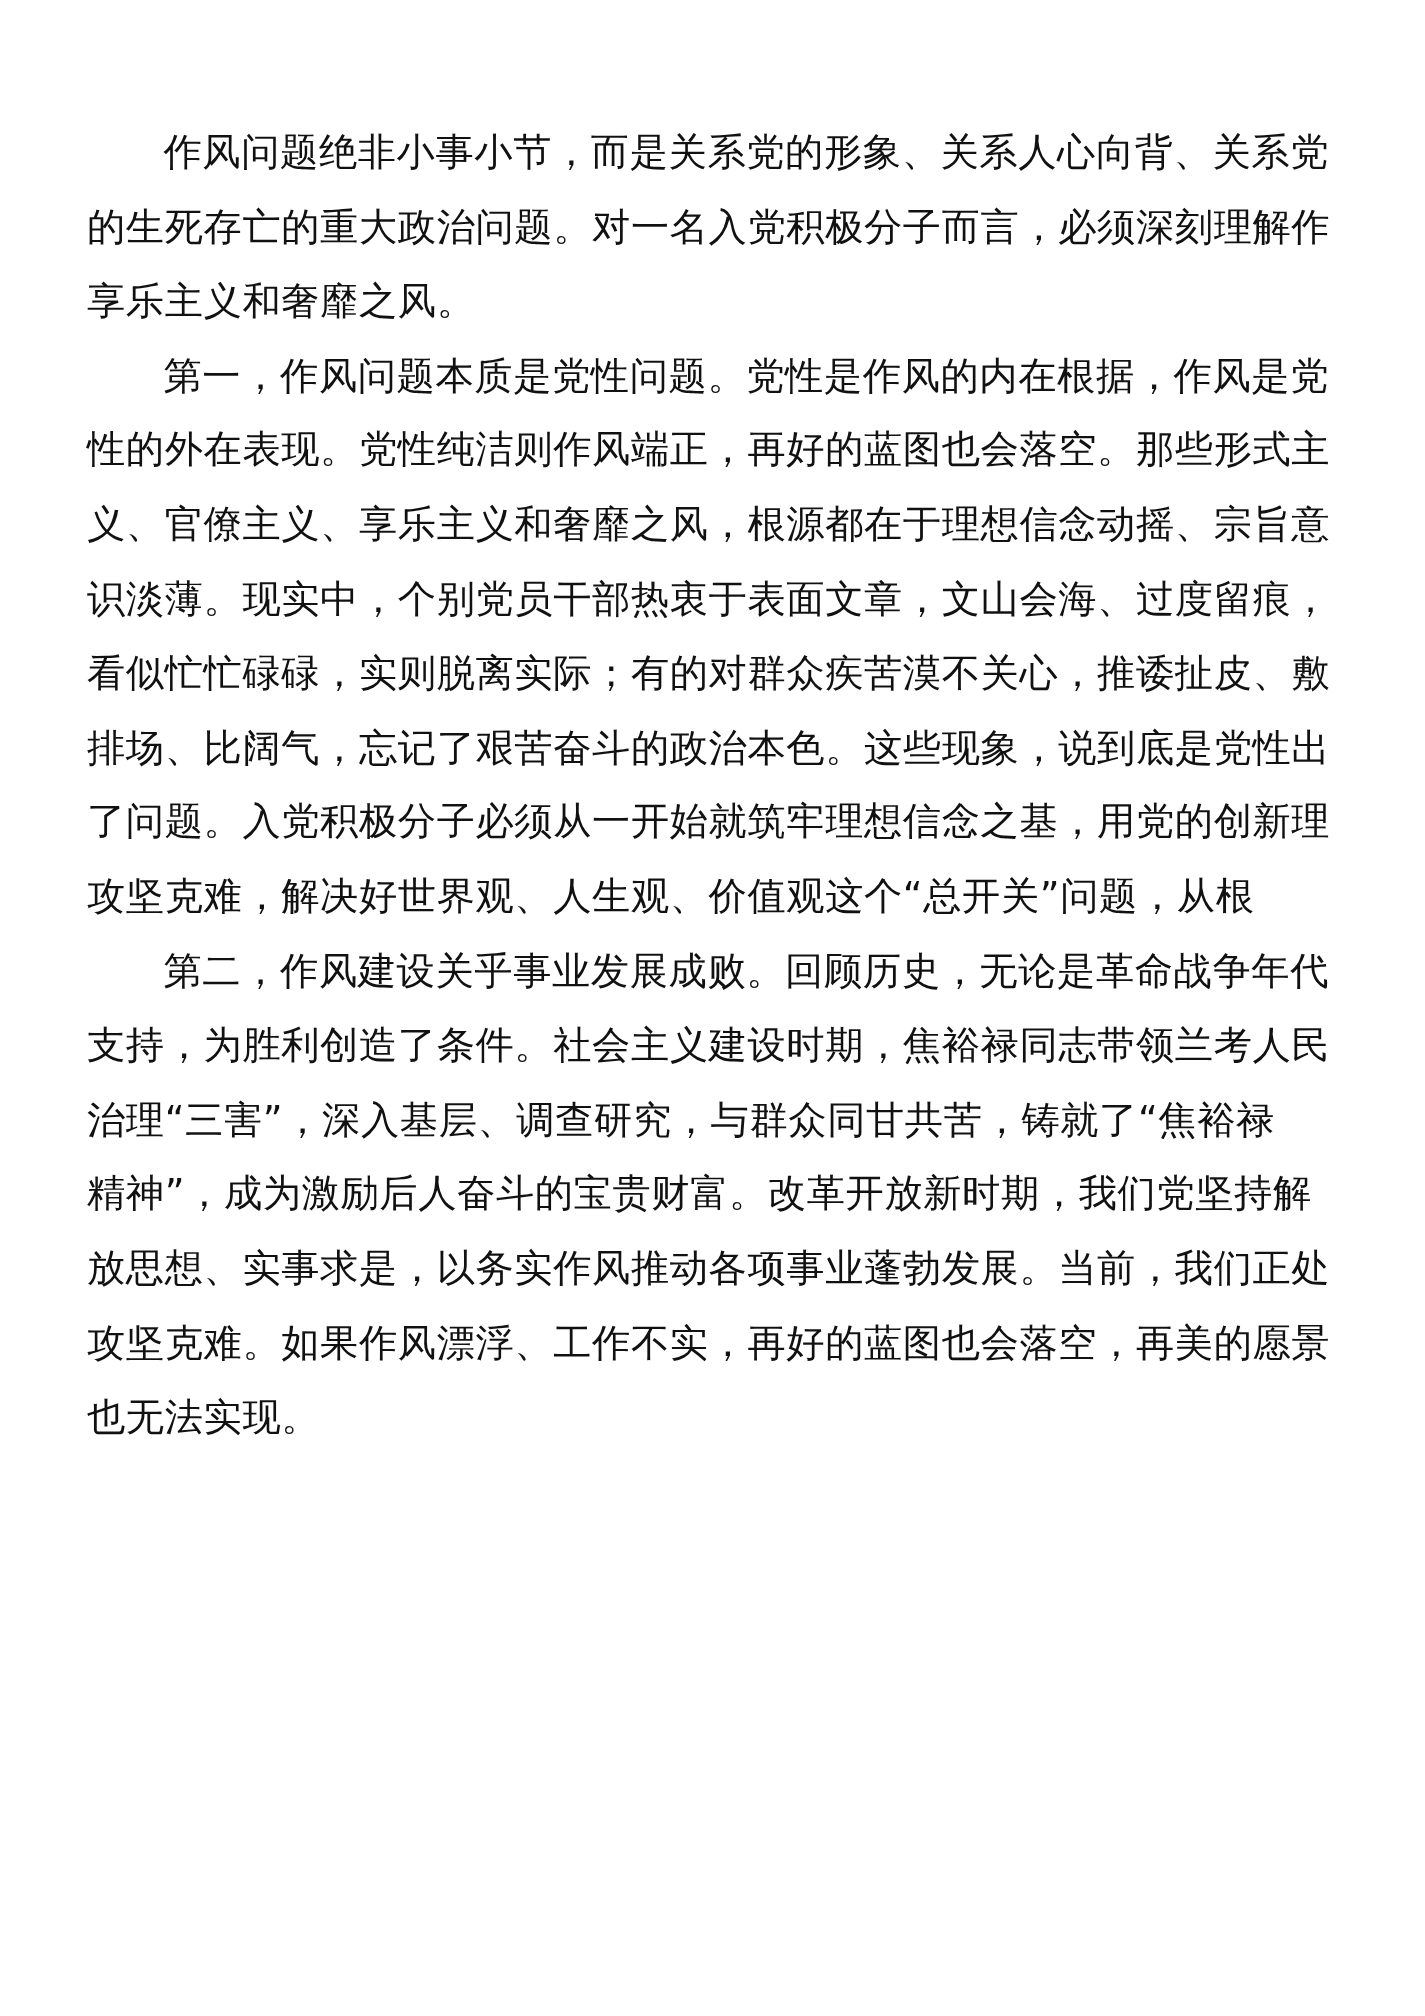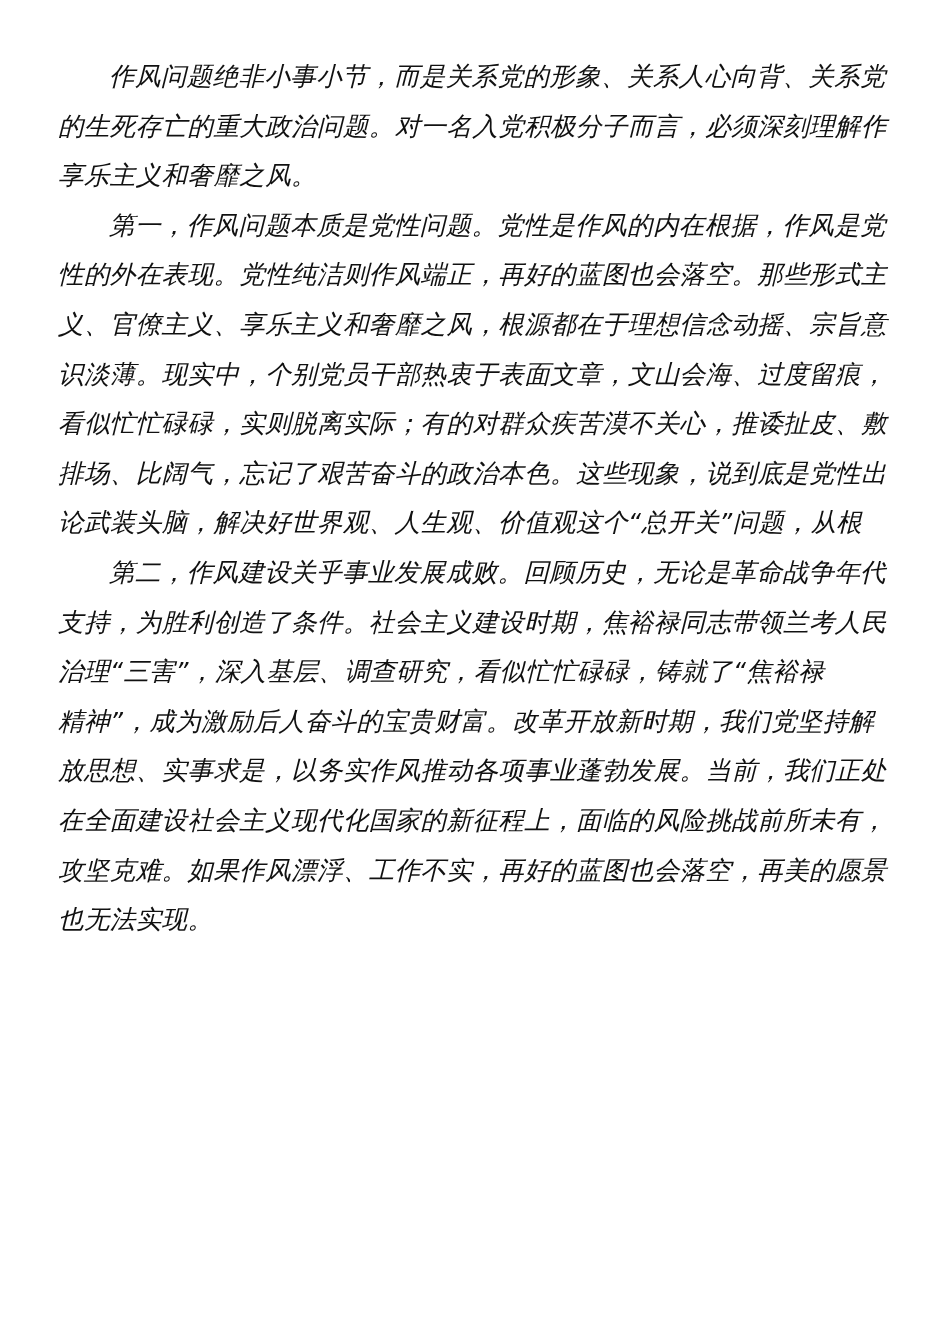--- a/index.html
+++ b/index.html
@@ -11,23 +11,22 @@
       width: 950px;
       height: 1344px;
       position: relative;
       overflow: hidden;
       font-family: "DejaVu Sans", "Liberation Sans", sans-serif;
       color: #111111;
     }
     .page {
       position: absolute;
       left: 58px;
-      top: 52px;
+      top: 78px;
       width: 820px;
-      font-style: italic;
     }
     .line {
       height: 49.6px;
       line-height: 49.6px;
       font-size: 25.5px;
       white-space: nowrap;
       letter-spacing: 0.4px;
     }
     .line.indent {
       padding-left: 51px;
@@ -44,26 +43,26 @@
     <div class="line">享乐主义和奢靡之风。</div>
   </div>
 
   <div>
     <div class="line indent">第一，作风问题本质是党性问题。党性是作风的内在根据，作风是党</div>
     <div class="line">性的外在表现。党性纯洁则作风端正，再好的蓝图也会落空。那些形式主</div>
     <div class="line">义、官僚主义、享乐主义和奢靡之风，根源都在于理想信念动摇、宗旨意</div>
     <div class="line">识淡薄。现实中，个别党员干部热衷于表面文章，文山会海、过度留痕，</div>
     <div class="line">看似忙忙碌碌，实则脱离实际；有的对群众疾苦漠不关心，推诿扯皮、敷</div>
     <div class="line">排场、比阔气，忘记了艰苦奋斗的政治本色。这些现象，说到底是党性出</div>
-    <div class="line">论武装头脑，解决好世界观、人生观、价值观这个“总开关”问题，从根</div>
+    <div class="line">了问题。入党积极分子必须从一开始就筑牢理想信念之基，用党的创新理</div>
+    <div class="line">攻坚克难，解决好世界观、人生观、价值观这个“总开关”问题，从根</div>
   </div>
 
   <div>
     <div class="line indent">第二，作风建设关乎事业发展成败。回顾历史，无论是革命战争年代</div>
     <div class="line">支持，为胜利创造了条件。社会主义建设时期，焦裕禄同志带领兰考人民</div>
-    <div class="line">治理“三害”，深入基层、调查研究，看似忙忙碌碌，铸就了“焦裕禄</div>
+    <div class="line">治理“三害”，深入基层、调查研究，与群众同甘共苦，铸就了“焦裕禄</div>
     <div class="line">精神”，成为激励后人奋斗的宝贵财富。改革开放新时期，我们党坚持解</div>
     <div class="line">放思想、实事求是，以务实作风推动各项事业蓬勃发展。当前，我们正处</div>
-    <div class="line">在全面建设社会主义现代化国家的新征程上，面临的风险挑战前所未有，</div>
     <div class="line">攻坚克难。如果作风漂浮、工作不实，再好的蓝图也会落空，再美的愿景</div>
     <div class="line">也无法实现。</div>
   </div>
 </div>
 
 </body></html>

